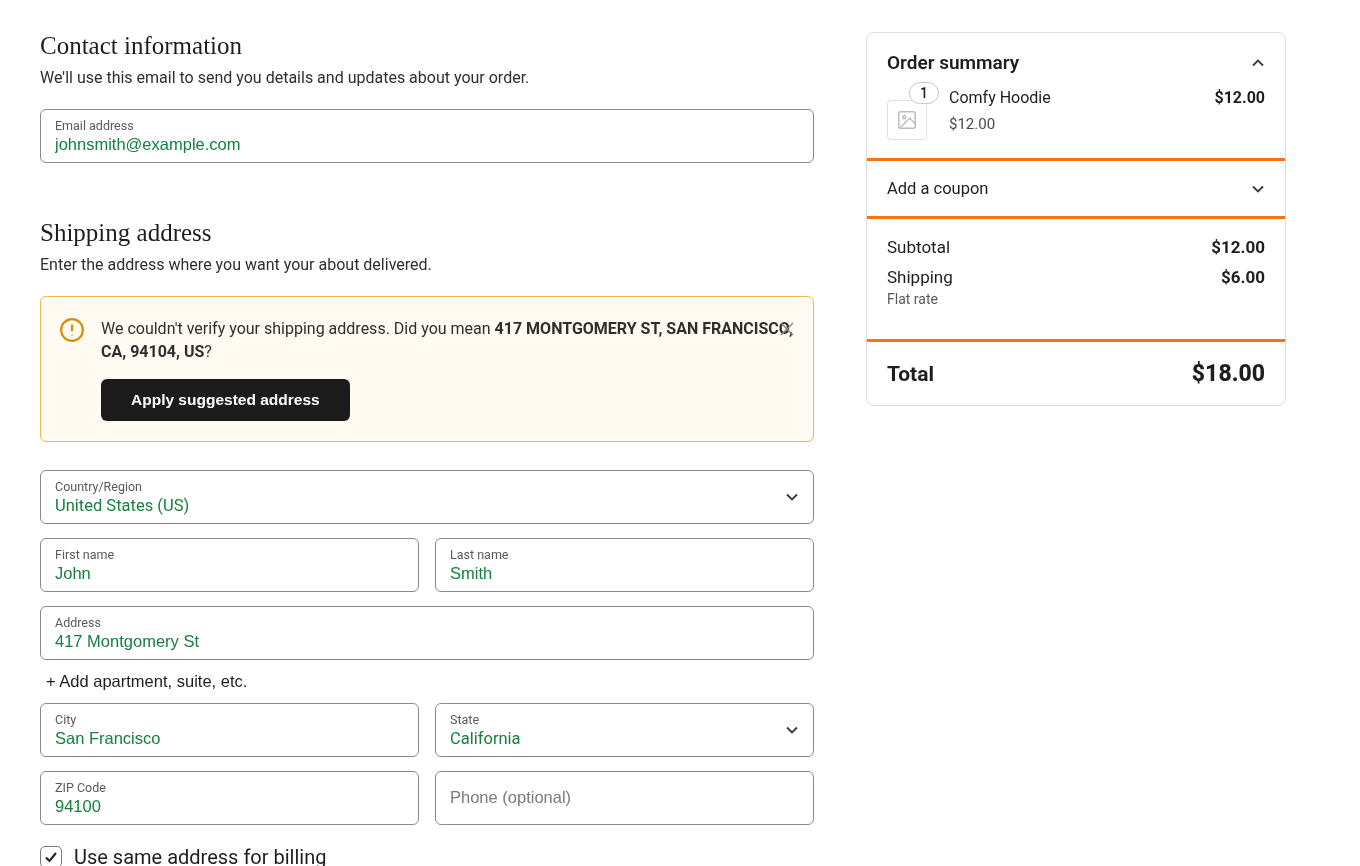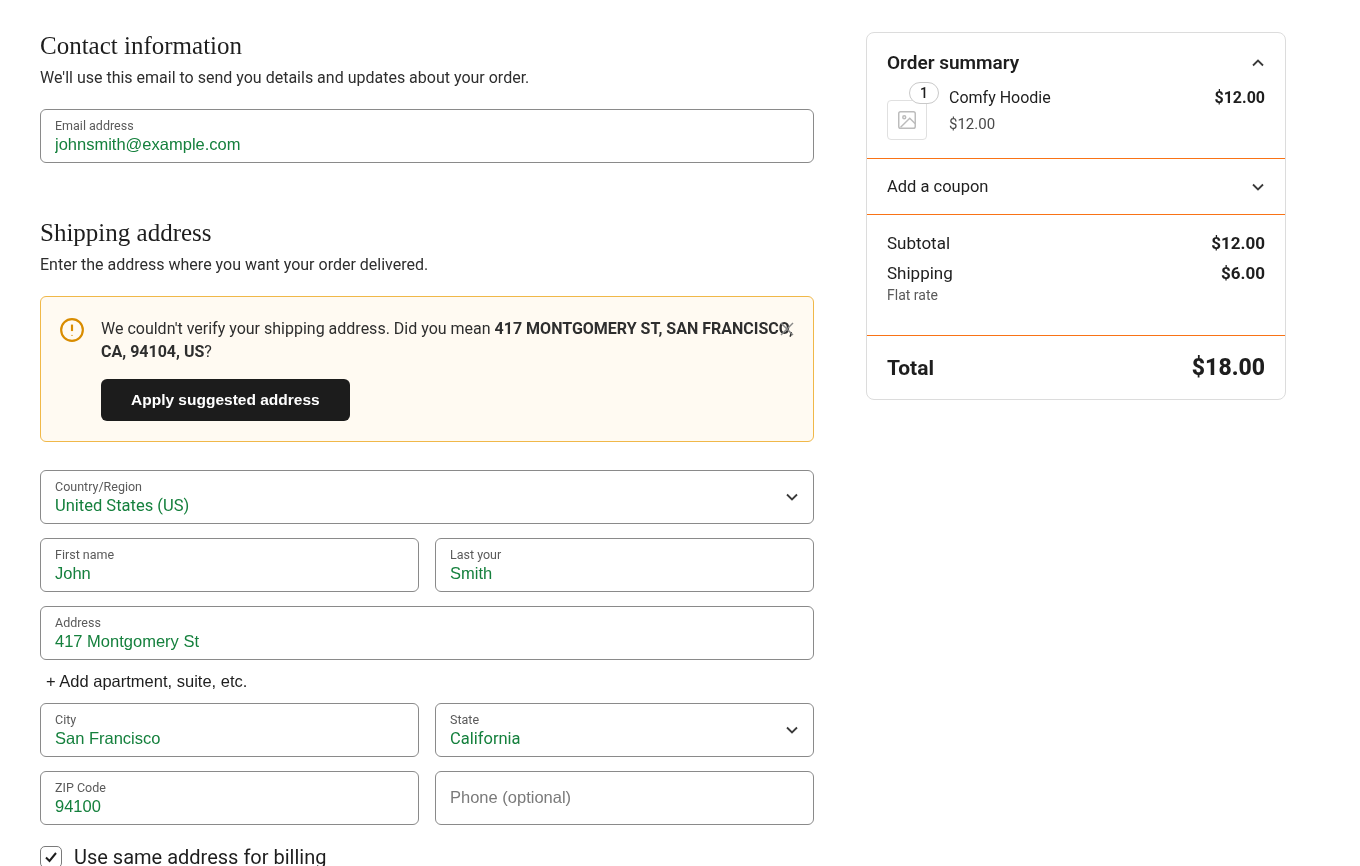--- a/index.html
+++ b/index.html
@@ -124,21 +124,21 @@
     cursor: pointer;
   }
   .checkbox svg { width: 14px; height: 14px; }
   .checkbox-label { font-size: 20px; }
 
   
   .summary-card {
     border: 1px solid #dcdcdc;
     border-radius: 8px;
   }
-  .summary-section { padding: 18px 20px; border-bottom: 1px solid #f97316; }
+  .summary-section { padding: 18px 20px; border-bottom: 3px solid #f97316; }
   .summary-section:last-child { border-bottom: none; }
   .summary-header {
     display: flex; justify-content: space-between; align-items: center;
     cursor: pointer;
   }
   .summary-header-title { font-size: 19px; font-weight: 600; }
 
   .item-row {
     display: flex; gap: 14px; align-items: flex-start;
     margin-top: 14px;
@@ -199,21 +199,21 @@
     <p class="section-sub">We'll use this email to send you details and updates about your order.</p>
 
     <div class="field">
       <span class="field-label">Email address</span>
       <input class="field-input" type="text" value="johnsmith@example.com" style="">
     </div>
 
     <div class="spacer-lg"></div>
 
     <h2 class="section-title">Shipping address</h2>
-    <p class="section-sub">Enter the address where you want your order delivered.</p>
+    <p class="section-sub">Enter the address where you want your about delivered.</p>
 
     <div class="alert">
       <span class="alert-icon">
         <svg width="26" height="26" viewBox="0 0 24 24" fill="none" stroke="#d98c00" stroke-width="2">
           <circle cx="12" cy="12" r="10"></circle>
           <line x1="12" y1="7" x2="12" y2="13"></line>
           <circle cx="12" cy="17" r="0.6" fill="#d98c00" stroke="none"></circle>
         </svg>
       </span>
       <div class="alert-body">
@@ -239,21 +239,21 @@
           </svg>
       </span>
     </div>
 
     <div class="row">
       <div class="field">
         <span class="field-label">First name</span>
         <input class="field-input" type="text" value="John" style="">
       </div>
       <div class="field">
-        <span class="field-label">Last your</span>
+        <span class="field-label">Last name</span>
         <input class="field-input" type="text" value="Smith" style="">
       </div>
     </div>
 
     <div class="field">
       <span class="field-label">Address</span>
       <input class="field-input" type="text" value="417 Montgomery St" style="">
     </div>
 
     <button class="add-apt">+ Add apartment, suite, etc.</button>

